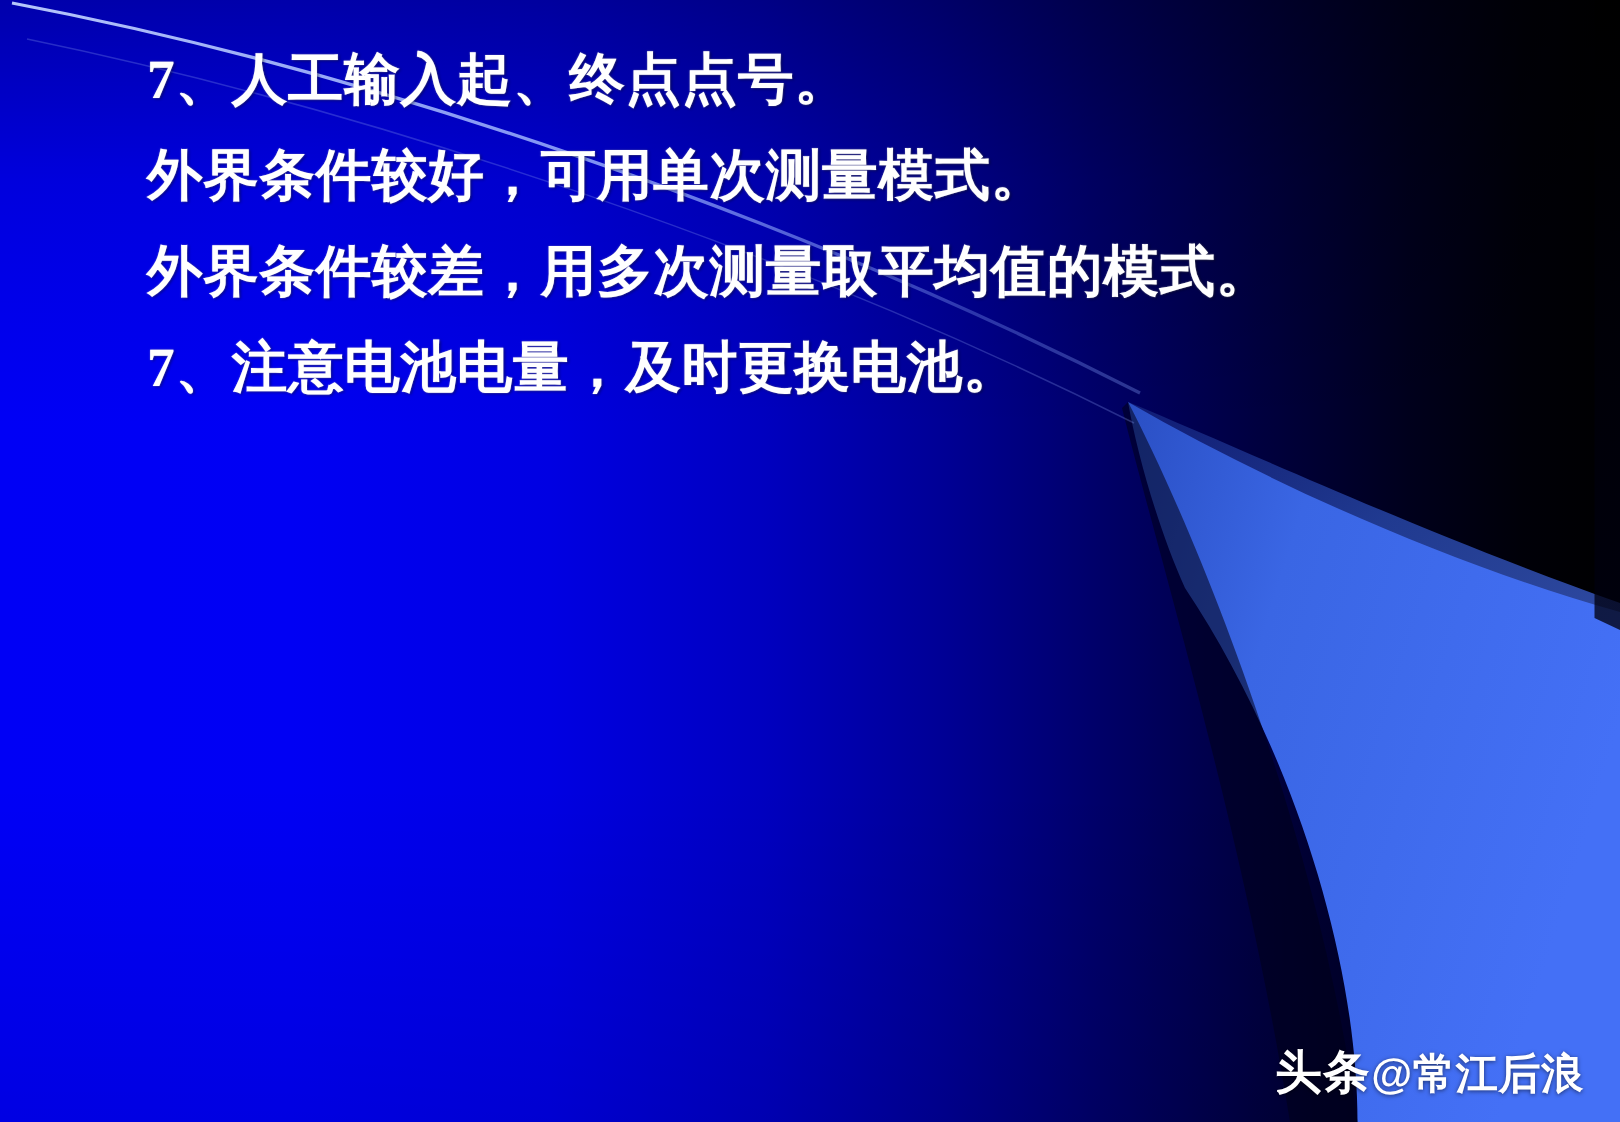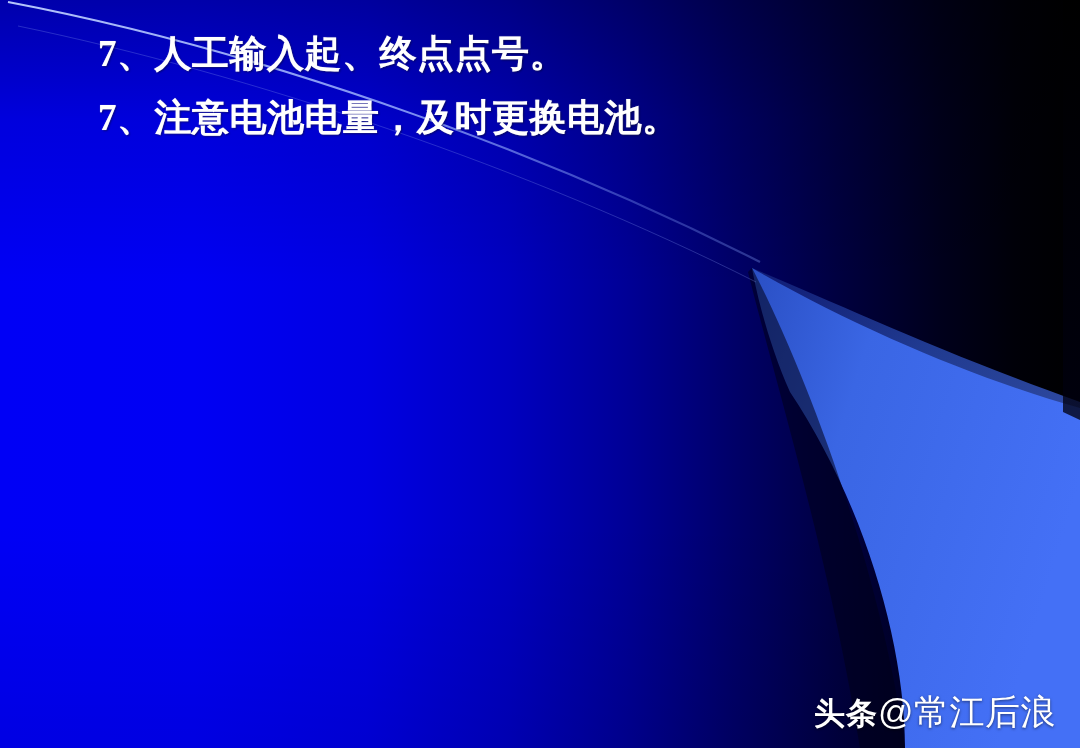--- a/index.html
+++ b/index.html
@@ -84,22 +84,22 @@
     color: #ffffff;
     white-space: nowrap;
     text-shadow: 0 1px 3px rgba(0,0,0,0.55);
   }
   #wm-brand {
     font-size: 31px;
     font-weight: bold;
     letter-spacing: 1px;
   }
   #wm-handle {
-    font-size: 35px;
-    font-weight: normal;
+    font-size: 28px;
+    font-weight: bold;
     letter-spacing: 0.5px;
   }
 </style>
 </head>
 <body>
 
 <div id="slide">
 
   <div id="bg-base"></div>
   <div id="bg-vshade"></div>
@@ -147,20 +147,22 @@
 
     <path d="M 1063 0 L 1080 0 L 1080 420 L 1063 412 Z" fill="url(#gradEdgeDark)" opacity="0.9"></path>
 
     <path d="M 8 2 C 240 46, 520 140, 760 262" fill="none" stroke="url(#gradHair)" stroke-width="2.2"></path>
 
     <path d="M 18 26 C 250 74, 530 168, 756 282" fill="none" stroke="#8296EA" stroke-width="1" opacity="0.30"></path>
   </svg>
 
   <div id="text-block">
     <p class="line">7、人工输入起、终点点号。</p>
+    <p class="line">外界条件较好，可用单次测量模式。</p>
+    <p class="line">外界条件较差，用多次测量取平均值的模式。</p>
     <p class="line">7、注意电池电量，及时更换电池。</p>
   </div>
 
   <div id="watermark">
     <span id="wm-brand">头条</span>
     <span id="wm-handle">@常江后浪</span>
   </div>
 
 </div>
 

